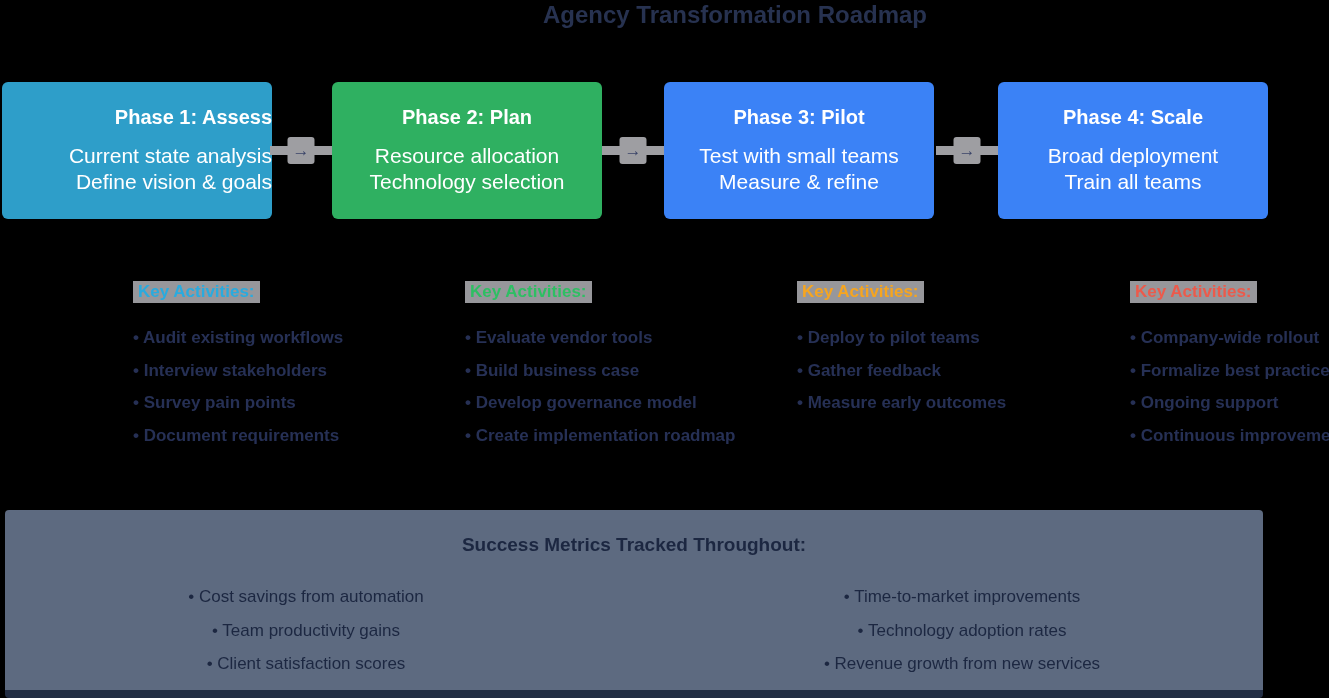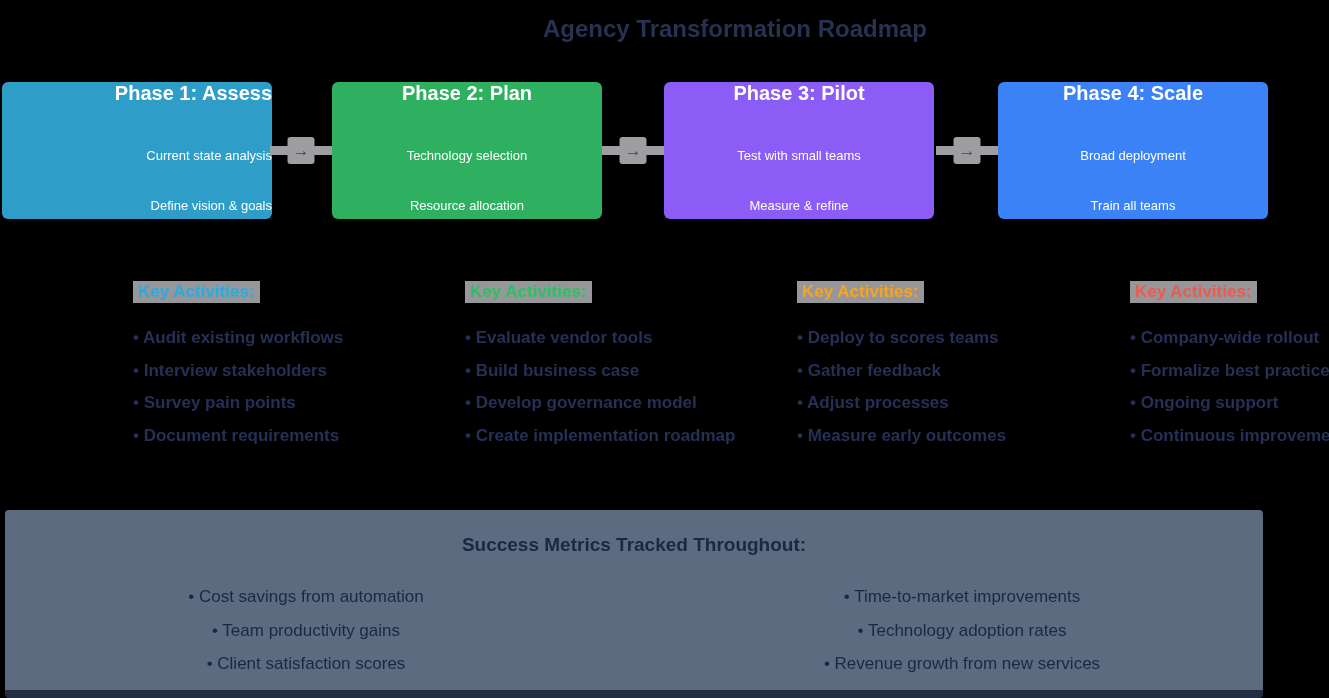--- a/index.html
+++ b/index.html
@@ -6,36 +6,36 @@
   html, body {
     width: 1329px; height: 698px;
     background: #000000;
     font-family: "Liberation Sans", sans-serif;
     overflow: hidden; position: relative;
   }
   .stage { position: absolute; left: 0; top: 0; width: 1329px; height: 698px; }
 
   
   .page-title {
-    position: absolute; top: 15px; left: 735px; transform: translateX(-50%);
+    position: absolute; top: 1px; left: 735px; transform: translateX(-50%);
     font-size: 24px; font-weight: bold; color: #273250; white-space: nowrap;
   }
 
   
   .phase-box {
     position: absolute; top: 82px; width: 270px; height: 137px;
     border-radius: 6px; color: #ffffff; text-align: center;
     display: flex; flex-direction: column; justify-content: center;
   }
   .phase-0 { left: 2px;   background: #2e9ec9; text-align: right; }
   .phase-1 { left: 332px; background: #2fb061; }
-  .phase-2 { left: 664px; background: #8b5cf6; }
+  .phase-2 { left: 664px; background: #3b82f6; }
   .phase-3 { left: 998px; background: #3b82f6; }
   .phase-heading { font-size: 20px; font-weight: bold; margin-bottom: 14px; }
-  .phase-subtitle { font-size: 13px; line-height: 26px; margin-top: 24px; }
+  .phase-subtitle { font-size: 21px; line-height: 26px; }
 
   
   .connector { position: absolute; top: 82px; width: 62px; height: 137px; }
   .conn-0 { left: 270px; } .conn-1 { left: 602px; } .conn-2 { left: 936px; }
   .connector-bar {
     position: absolute; left: 0; right: 0; top: 64px; height: 9px;
     background: #9e9ea2;
   }
   .connector-node {
     position: absolute; left: 50%; top: 55px; transform: translateX(-50%);
@@ -83,22 +83,22 @@
 
   <div class="page-title">Agency Transformation Roadmap</div>
 
   <div class="phase-box phase-0">
     <div class="phase-heading">Phase 1: Assess</div>
     <div class="phase-subtitle">Current state analysis</div>
     <div class="phase-subtitle">Define vision &amp; goals</div>
   </div>
   <div class="phase-box phase-1">
     <div class="phase-heading">Phase 2: Plan</div>
+    <div class="phase-subtitle">Resource allocation</div>
     <div class="phase-subtitle">Technology selection</div>
-    <div class="phase-subtitle">Resource allocation</div>
   </div>
   <div class="phase-box phase-2">
     <div class="phase-heading">Phase 3: Pilot</div>
     <div class="phase-subtitle">Test with small teams</div>
     <div class="phase-subtitle">Measure &amp; refine</div>
   </div>
   <div class="phase-box phase-3">
     <div class="phase-heading">Phase 4: Scale</div>
     <div class="phase-subtitle">Broad deployment</div>
     <div class="phase-subtitle">Train all teams</div>
@@ -126,23 +126,22 @@
   </div>
   <div class="activities acts-1">
     <span class="ka-heading">Key Activities:</span>
     <div class="ka-item">• Evaluate vendor tools</div>
     <div class="ka-item">• Build business case</div>
     <div class="ka-item">• Develop governance model</div>
     <div class="ka-item">• Create implementation roadmap</div>
   </div>
   <div class="activities acts-2">
     <span class="ka-heading">Key Activities:</span>
-    <div class="ka-item">• Deploy to scores teams</div>
+    <div class="ka-item">• Deploy to pilot teams</div>
     <div class="ka-item">• Gather feedback</div>
-    <div class="ka-item">• Adjust processes</div>
     <div class="ka-item">• Measure early outcomes</div>
   </div>
   <div class="activities acts-3">
     <span class="ka-heading">Key Activities:</span>
     <div class="ka-item">• Company-wide rollout</div>
     <div class="ka-item">• Formalize best practices</div>
     <div class="ka-item">• Ongoing support</div>
     <div class="ka-item">• Continuous improvement</div>
   </div>
 

